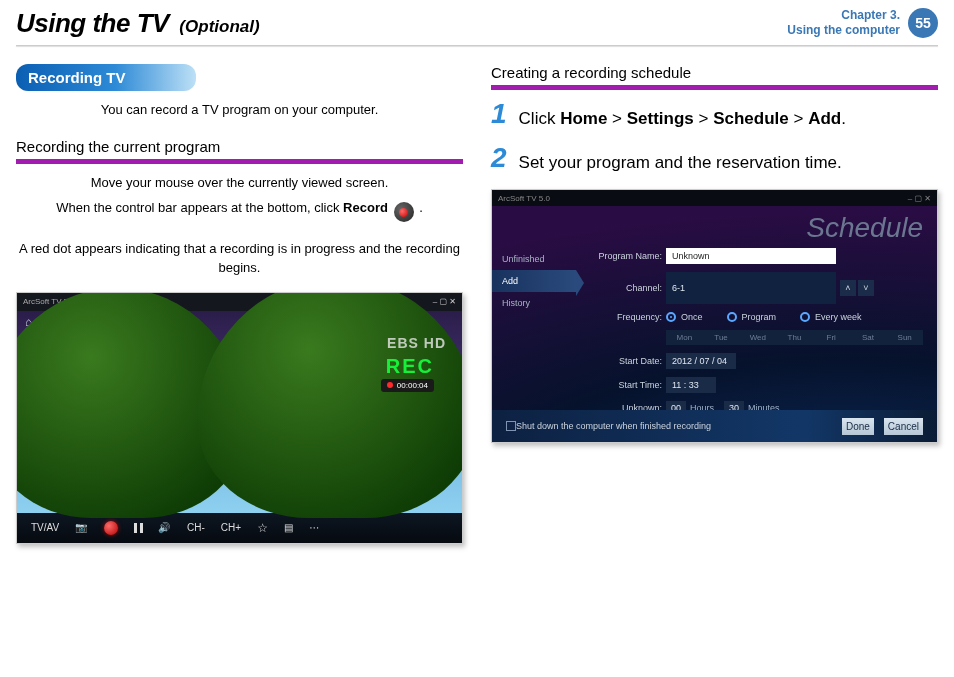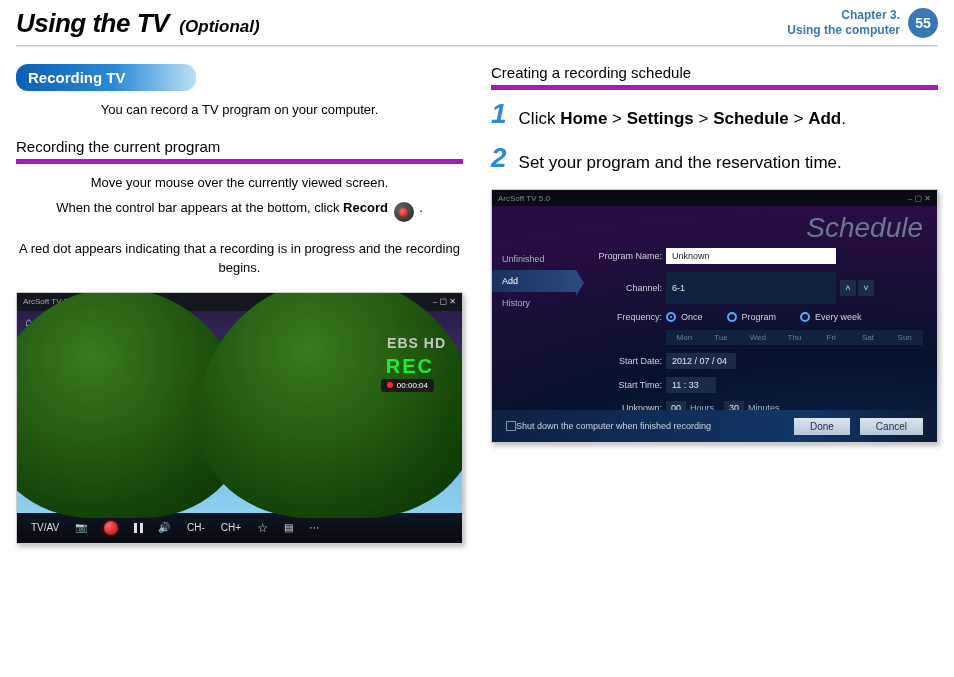--- a/index.html
+++ b/index.html
@@ -130,21 +130,21 @@
   .tinybox { background:#1a2b48; color:#dfe6f1; padding:2px 5px; width:20px; text-align:center; display:inline-block; }
   .unit { margin: 0 10px 0 4px; color:#9fb0c8; }
   .sched-footer {
     position:absolute; left:0; right:0; bottom:0; height:32px;
     display:flex; align-items:center; justify-content:space-between;
     padding:0 14px; background:linear-gradient(90deg,#0d2142,#123767 70%, #0a1c35);
   }
   .chk { display:flex; align-items:center; gap:0; }
   .chk .box{ width:10px; height:10px; border:1px solid #7f94b3; }
   .btns { display:flex; gap:10px; }
-  .btn { background: linear-gradient(#d9e5ef,#b6c7d6); color:#1b2c44; padding:3px 16px; font-size:10px; }
+  .btn { background: linear-gradient(#d9e5ef,#b6c7d6); color:#1b2c44; padding:3px 4px; font-size:10px; }
 </style>
 </head>
 <body>
 
 <div class="header">
   <div>
     <span class="title-main">Using the TV</span>
     <span class="title-sub">(Optional)</span>
   </div>
   <div class="chapter-box">

